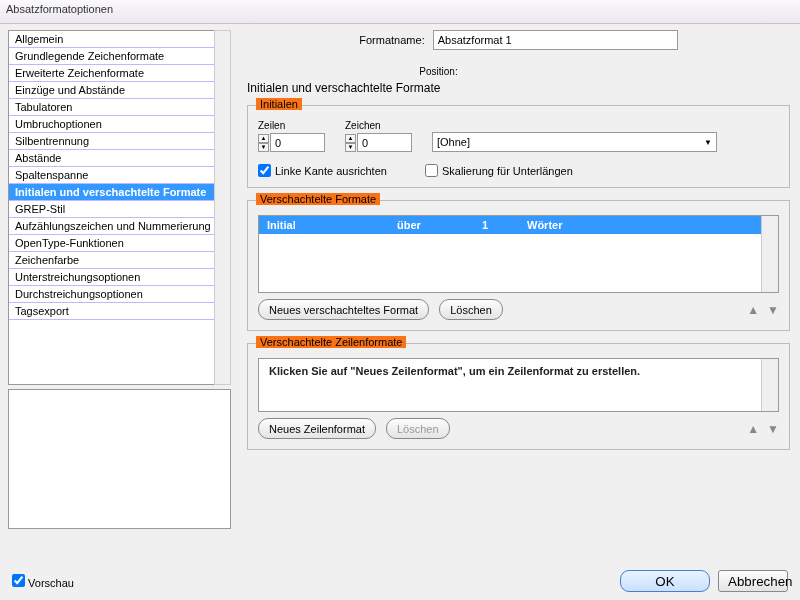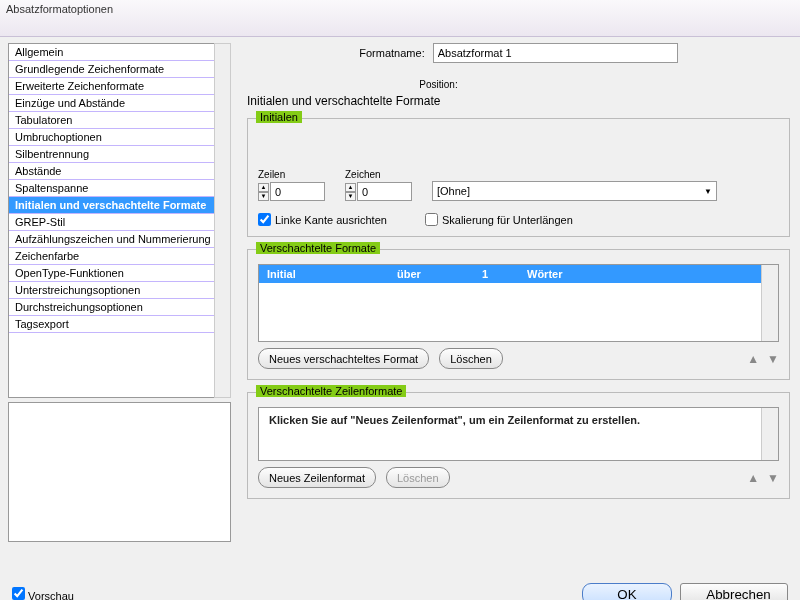--- a/index.html
+++ b/index.html
@@ -7,21 +7,21 @@
   font-family: Tahoma, Arial, sans-serif;
   font-size: 11px;
   background: #f0f0f0;
   width: 800px;
   height: 600px;
   overflow: hidden;
 }
 .titlebar {
   background: linear-gradient(#faf9fb, #ece7f0);
   border-bottom: 1px solid #c9c0d6;
-  height: 37px;
+  height: 24px;
   padding: 3px 6px;
   color: #333;
 }
 .dialog-body {
   display: flex;
   height: 540px;
 }
 .sidebar {
   width: 233px;
   padding: 6px 2px 6px 8px;
@@ -90,29 +90,29 @@
 .group {
   border: 1px solid #bbb;
   margin: 4px 0 12px 0;
   padding: 14px 10px 10px 10px;
   position: relative;
 }
 .group-legend {
   position: absolute;
   top: -8px;
   left: 8px;
-  background: #84cc16;
+  background: #f97316;
   padding: 0 4px;
 }
 .initialen-row {
   display: flex;
   gap: 20px;
   align-items: flex-end;
 }
-.field-col { display: flex; flex-direction: column; gap: 2px; margin-top: 36px; }
+.field-col { display: flex; flex-direction: column; gap: 2px; }
 .field-col label { font-size: 10px; }
 .spinner {
   display: flex;
   align-items: center;
 }
 .spin-btns {
   display: flex;
   flex-direction: column;
   margin-right: 1px;
 }
@@ -198,21 +198,21 @@
 .ok-btn {
   border: 1px solid #4b7dc9;
   background: linear-gradient(#eaf3ff,#c9e0ff);
   width: 90px;
   height: 22px;
   border-radius: 9px;
 }
 .cancel-btn {
   border: 1px solid #888;
   background: linear-gradient(#fdfdfd,#e4e4e4);
-  width: 108px;
+  width: 70px;
   height: 22px;
   border-radius: 3px;
   padding-left: 9px;
 }
 </style>
 </head>
 <body>
 
 <div class="titlebar">
   <span>Absatzformatoptionen</span>
@@ -226,22 +226,22 @@
       <div class="catitem"><span>Erweiterte Zeichenformate</span></div>
       <div class="catitem"><span>Einzüge und Abstände</span></div>
       <div class="catitem"><span>Tabulatoren</span></div>
       <div class="catitem"><span>Umbruchoptionen</span></div>
       <div class="catitem"><span>Silbentrennung</span></div>
       <div class="catitem"><span>Abstände</span></div>
       <div class="catitem"><span>Spaltenspanne</span></div>
       <div class="catitem selected"><span>Initialen und verschachtelte Formate</span></div>
       <div class="catitem"><span>GREP-Stil</span></div>
       <div class="catitem"><span>Aufzählungszeichen und Nummerierung</span></div>
+      <div class="catitem"><span>OpenType-Funktionen</span></div>
       <div class="catitem"><span>Zeichenfarbe</span></div>
-      <div class="catitem"><span>OpenType-Funktionen</span></div>
       <div class="catitem"><span>Unterstreichungsoptionen</span></div>
       <div class="catitem"><span>Durchstreichungsoptionen</span></div>
       <div class="catitem"><span>Tagsexport</span></div>
     </div>
     <div class="scrollbar-v"></div>
     <div class="preview-box"></div>
   </div>
 
   <div class="main">
     <div class="row-name">

